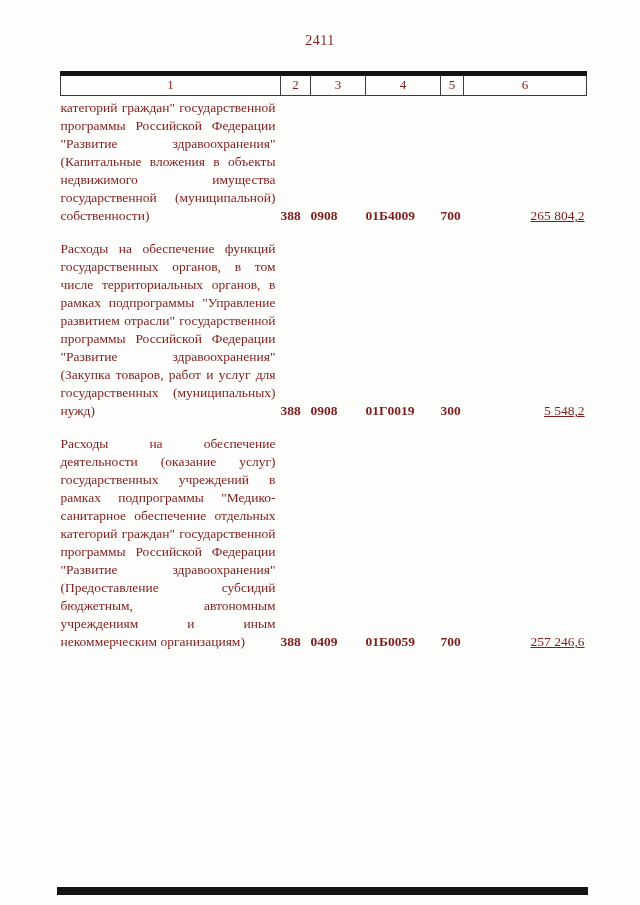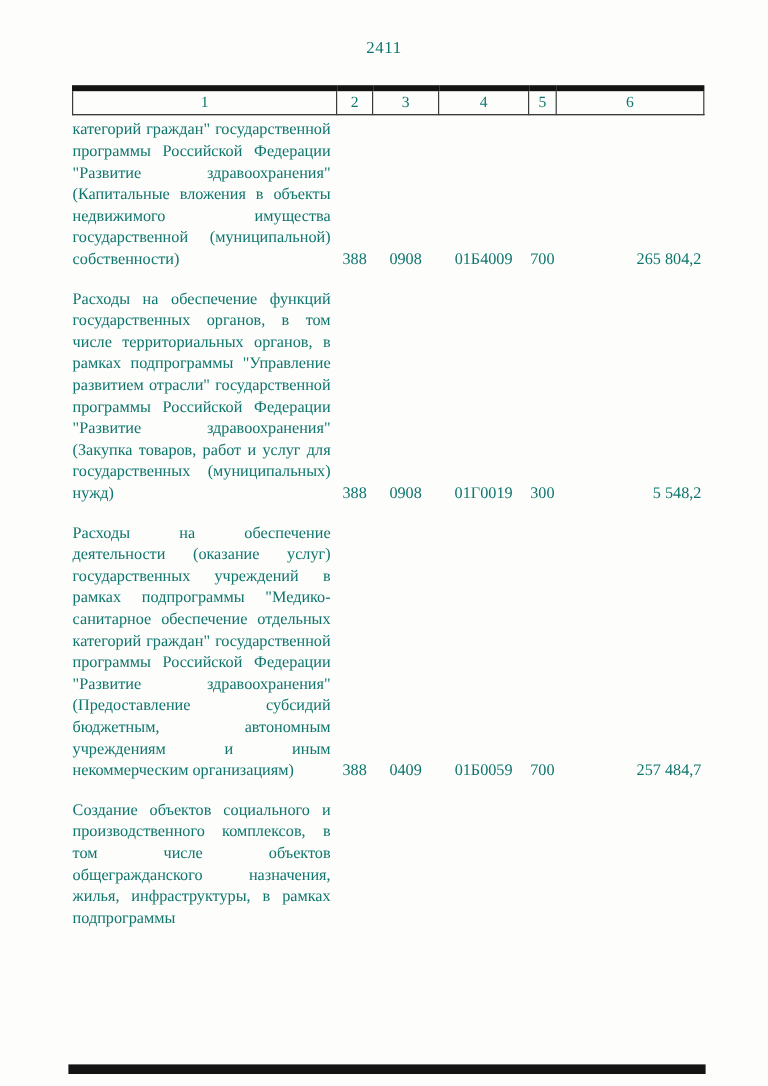--- a/index.html
+++ b/index.html
@@ -7,21 +7,21 @@
   body {
     width: 640px;
     height: 905px;
     background: #fdfdfb;
     font-family: "Liberation Serif", serif;
   }
   .page {
     position: relative;
     width: 640px;
     height: 905px;
-    color: #0f766e;
+    color: #7f1d1d;
     overflow: hidden;
   }
   .page-number {
     position: absolute;
     top: 33px;
     left: 0;
     width: 100%;
     text-align: center;
     font-size: 14px;
     letter-spacing: 0.5px;
@@ -50,27 +50,29 @@
     padding: 15px 0 0 0;
   }
   table.budget-table tbody tr:first-child td {
     padding-top: 3px;
   }
   td.name {
     text-align: justify;
     padding-right: 5px !important;
   }
   td.val {
-    text-align: center;
+    text-align: left;
     white-space: nowrap;
+    font-weight: bold;
   }
   td.amount {
     text-align: right;
     white-space: nowrap;
     padding-right: 2px !important;
+    text-decoration: underline;
   }
   .bottom-bar {
     position: absolute;
     top: 887px;
     left: 57px;
     width: 531px;
     height: 8px;
     background: #141414;
   }
 </style>
@@ -116,28 +118,20 @@
         <td class="val">01Г0019</td>
         <td class="val">300</td>
         <td class="amount">5 548,2</td>
       </tr>
       <tr>
         <td class="name">Расходы на обеспечение деятельности (оказание услуг) государственных учреждений в рамках подпрограммы "Медико-санитарное обеспечение отдельных категорий граждан" государственной программы Российской Федерации "Развитие здравоохранения" (Предоставление субсидий бюджетным, автономным учреждениям и иным некоммерческим организациям)</td>
         <td class="val">388</td>
         <td class="val">0409</td>
         <td class="val">01Б0059</td>
         <td class="val">700</td>
-        <td class="amount">257 484,7</td>
-      </tr>
-      <tr>
-        <td class="name">Создание объектов социального и производственного комплексов, в том числе объектов общегражданского назначения, жилья, инфраструктуры, в рамках подпрограммы</td>
-        <td class="val"></td>
-        <td class="val"></td>
-        <td class="val"></td>
-        <td class="val"></td>
-        <td class="amount"></td>
+        <td class="amount">257 246,6</td>
       </tr>
     </tbody>
   </table>
 
   <div class="bottom-bar"></div>
 
 </div>
 
 </body></html>

